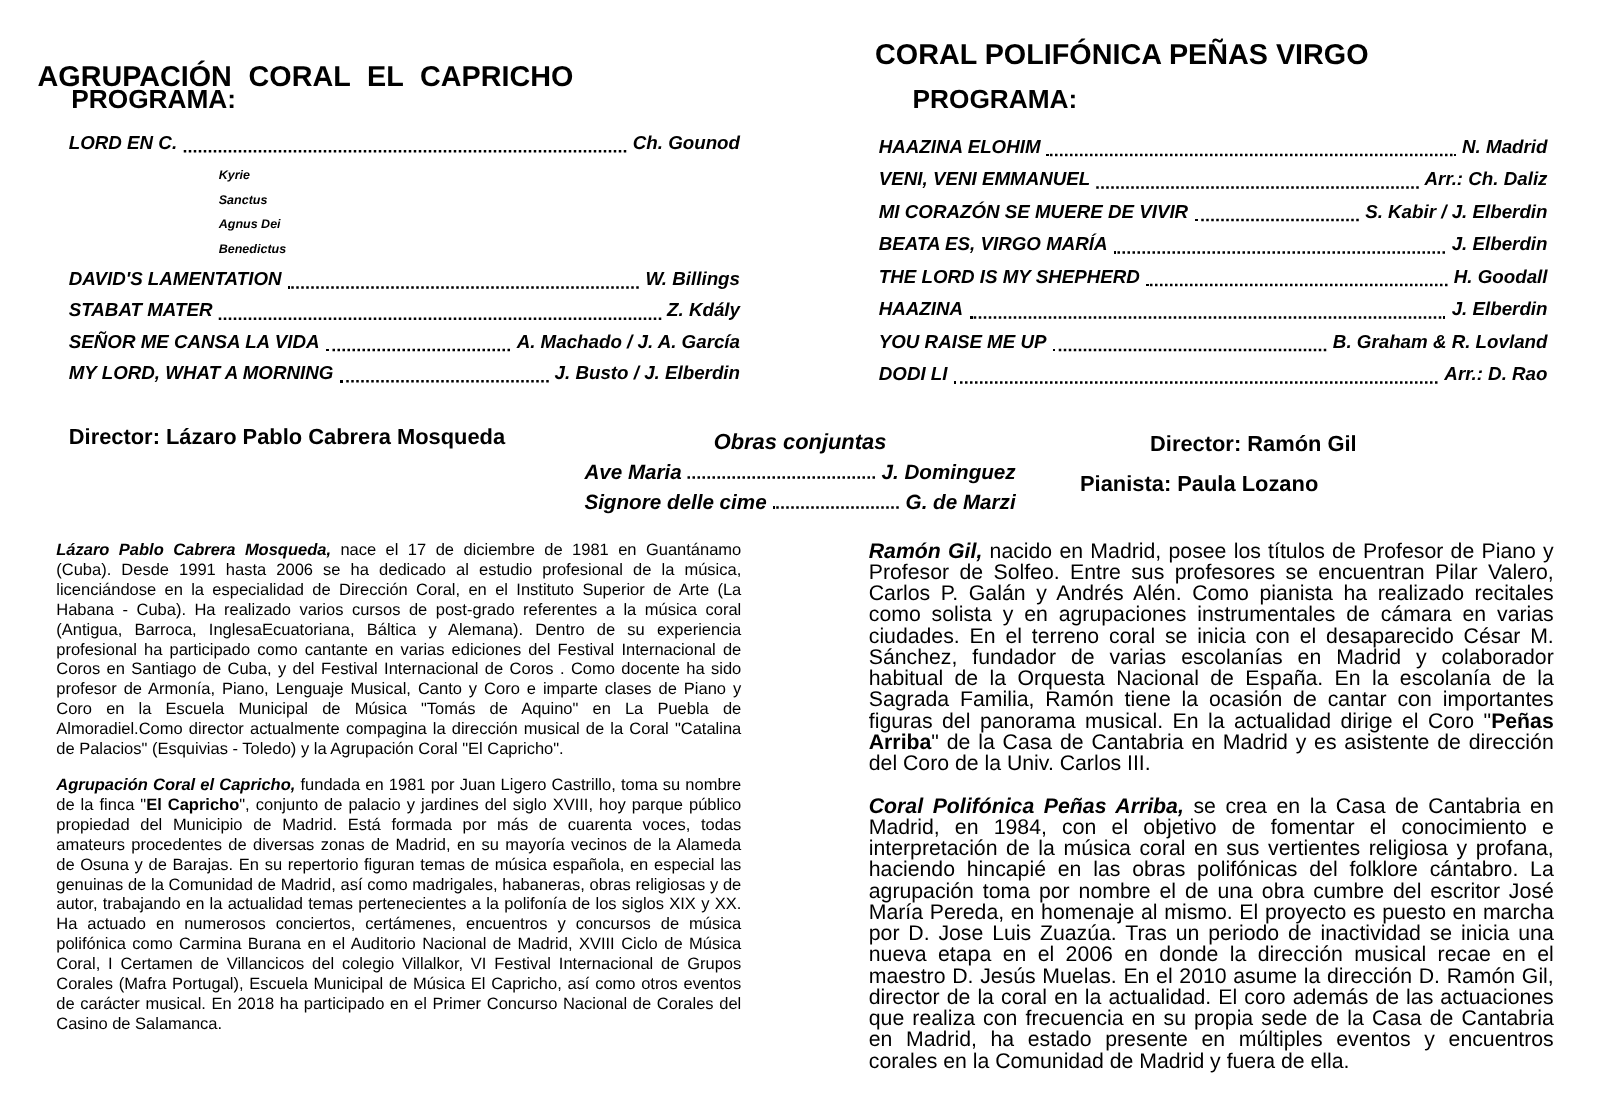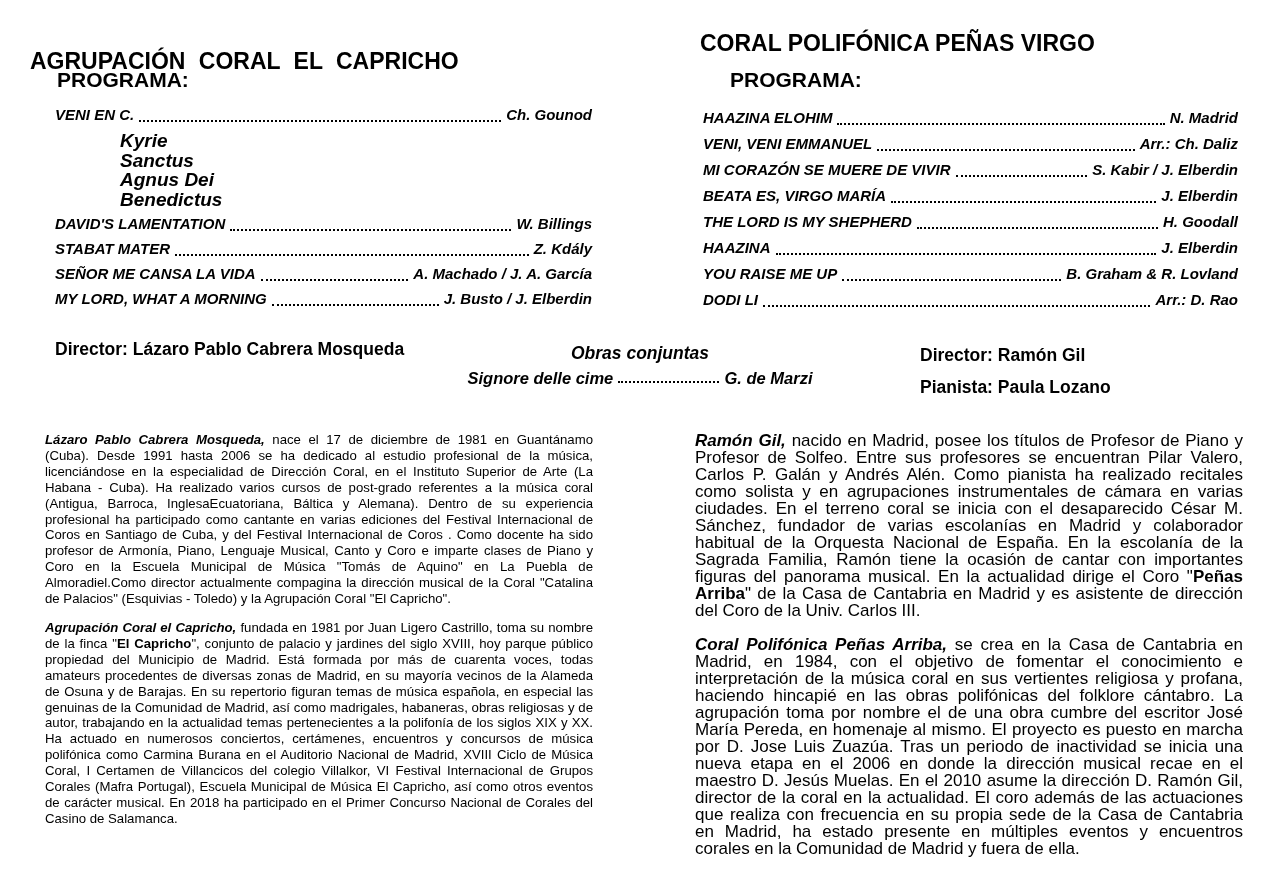--- a/index.html
+++ b/index.html
@@ -16,21 +16,21 @@
   .prog-list{display:block;}
   .prog-line{
     display:flex;align-items:baseline;font-size:15px;font-weight:bold;font-style:italic;
     height:20px;
   }
   .prog-title,.prog-author{white-space:nowrap;}
   .leader{
     flex:1;min-width:18px;border-bottom:2px dotted #000;
     align-self:flex-end;margin:0 5px 4px 5px;
   }
-  .movements{margin:5px 0 6px 65px;font-size:19px;font-weight:bold;font-style:italic;}
+  .movements{margin:5px 0 6px 120px;font-size:10px;font-weight:bold;font-style:italic;}
   .movements div{line-height:19.5px;}
   .gap{margin-top:5px;}
   .gap-lg{margin-top:6px;}
   
   .director-line{font-size:17.5px;font-weight:bold;white-space:nowrap;}
   
   .joint{width:420px;text-align:center;}
   .joint-heading{font-size:17.5px;font-weight:bold;font-style:italic;}
   .joint-row{
     display:flex;align-items:baseline;width:345px;margin:5px auto 0 auto;
@@ -46,37 +46,37 @@
   
   #left-title{left:30px;top:30px;margin-top:18px;}
   #left-programa{left:57px;top:68px;}
   #left-program{left:55px;top:106px;width:537px;}
   #left-director{left:55px;top:339px;}
   #joint-block{left:430px;top:343px;}
   #right-title{left:700px;top:30px;}
   #right-programa{left:730px;top:68px;}
   #right-program{left:703px;top:109px;width:535px;}
   #right-director{left:920px;top:345px;}
-  #right-pianist{left:920px;top:377px;}
+  #right-pianist{left:864px;top:377px;}
   #bio-left-1{left:45px;top:432px;}
   #bio-left-2{left:45px;top:620px;}
   #bio-right-1{left:695px;top:432px;}
   #bio-right-2{left:695px;top:636px;}
 </style>
 </head>
 <body>
 
 <div>
 
   <div id="left-title" class="abs choir-title wide-words">AGRUPACIÓN CORAL EL CAPRICHO</div>
   <div id="left-programa" class="abs programa">PROGRAMA:</div>
 
   <div id="left-program" class="abs prog-list">
     <div class="prog-line">
-      <span class="prog-title">VENI EN C.</span>
+      <span class="prog-title">LORD EN C.</span>
       <span class="leader"></span>
       <span class="prog-author">Ch. Gounod</span>
     </div>
     <div class="movements">
       <div>Kyrie</div>
       <div>Sanctus</div>
       <div>Agnus Dei</div>
       <div>Benedictus</div>
     </div>
     <div class="prog-line gap-lg">
@@ -98,20 +98,25 @@
       <span class="prog-title">MY LORD, WHAT A MORNING</span>
       <span class="leader"></span>
       <span class="prog-author">J. Busto / J. Elberdin</span>
     </div>
   </div>
 
   <div id="left-director" class="abs director-line">Director: Lázaro Pablo Cabrera Mosqueda</div>
 
   <div id="joint-block" class="abs joint">
     <div class="joint-heading">Obras conjuntas</div>
+    <div class="joint-row">
+      <span class="prog-title">Ave Maria</span>
+      <span class="leader"></span>
+      <span class="prog-author">J. Dominguez</span>
+    </div>
     <div class="joint-row">
       <span class="prog-title">Signore delle cime</span>
       <span class="leader"></span>
       <span class="prog-author">G. de Marzi</span>
     </div>
   </div>
 
   <div id="right-title" class="abs choir-title">CORAL POLIFÓNICA PEÑAS VIRGO</div>
   <div id="right-programa" class="abs programa">PROGRAMA:</div>
 

